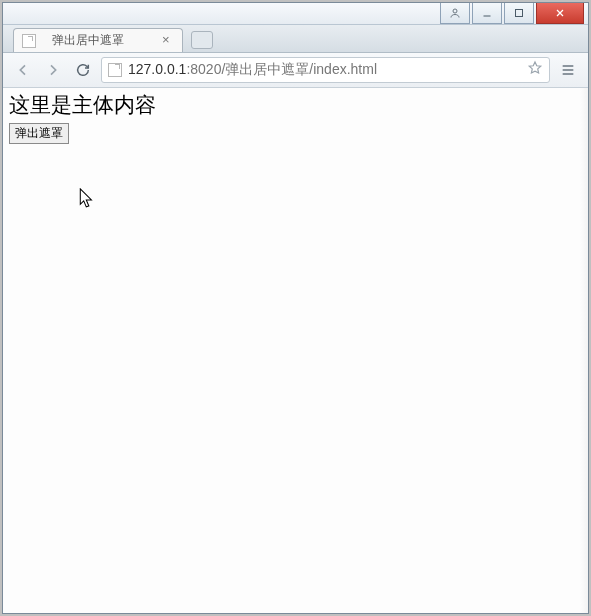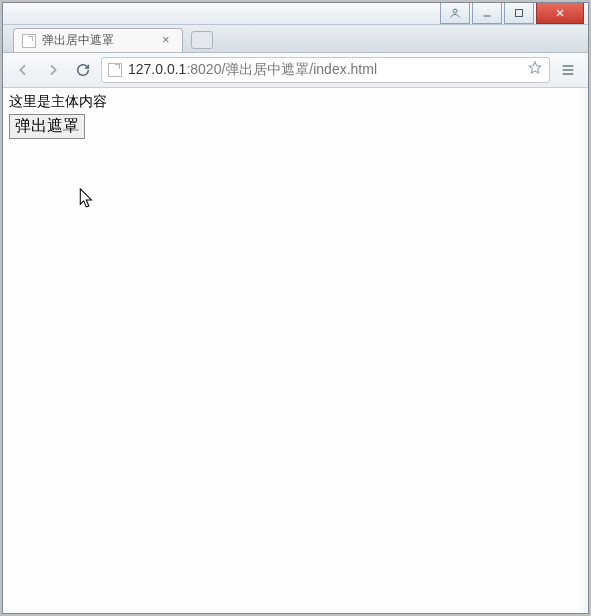--- a/index.html
+++ b/index.html
@@ -64,21 +64,21 @@
     .tab {
       height: 24px;
       min-width: 170px;
       background: #f8f8f8;
       border: 1px solid #aab4bd;
       border-bottom: none;
       border-radius: 4px 4px 0 0;
       display: flex;
       align-items: center;
       padding: 0 8px;
-      gap: 6px;
+      gap: 16px;
       font-size: 12px;
       color: #555;
       position: relative;
     }
     .tab .favicon {
       width: 14px; height: 14px;
       border: 1px solid #b8b8b8;
       background: #fff;
       position: relative;
     }
@@ -179,28 +179,28 @@
     .viewport {
       flex: 1;
       background: #fdfdfd;
       position: relative;
       overflow: hidden;
     }
     .page-body {
       padding: 4px 6px;
     }
     .body-text {
-      font-size: 14px;
+      font-size: 21px;
       color: #000;
-      font-family: Liberation Sans, sans-serif;
+      font-family: Liberation Mono, monospace;
       line-height: 1.4;
     }
     .popup-btn {
       margin-top: 2px;
-      font-size: 16px;
+      font-size: 12px;
       font-family: "SimSun","宋体",serif;
       padding: 1px 5px;
       background: #efefef;
       border: 1px solid #8a8a8a;
       cursor: pointer;
     }
     .cursor {
       position: absolute;
       left: 76px;
       top: 100px;

